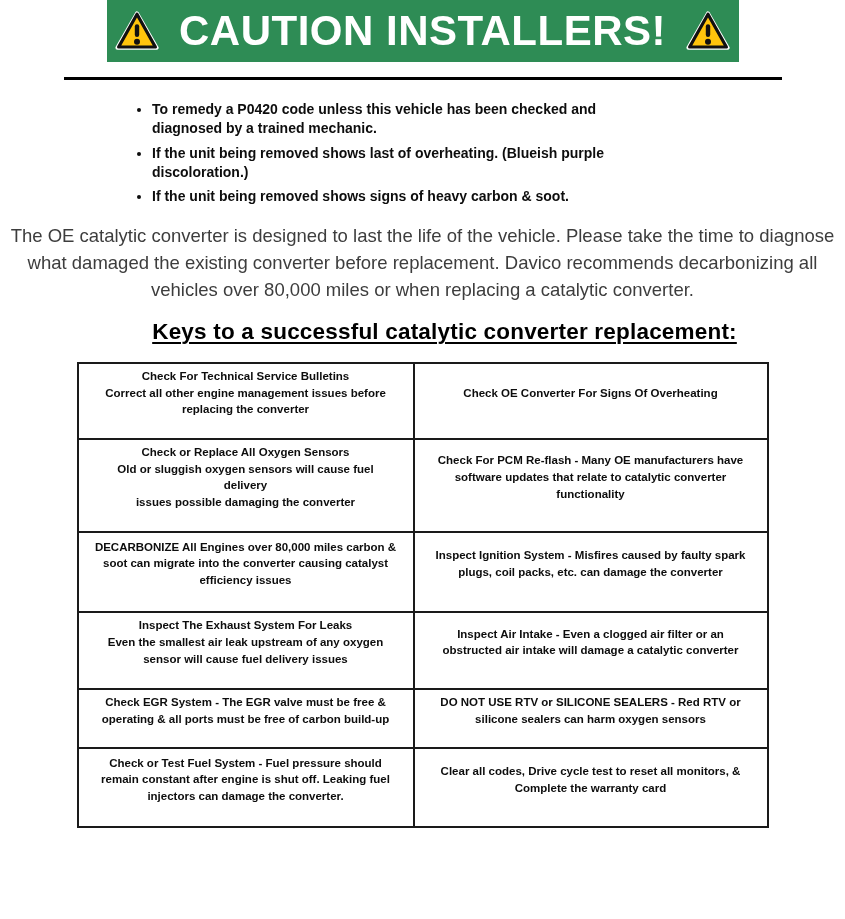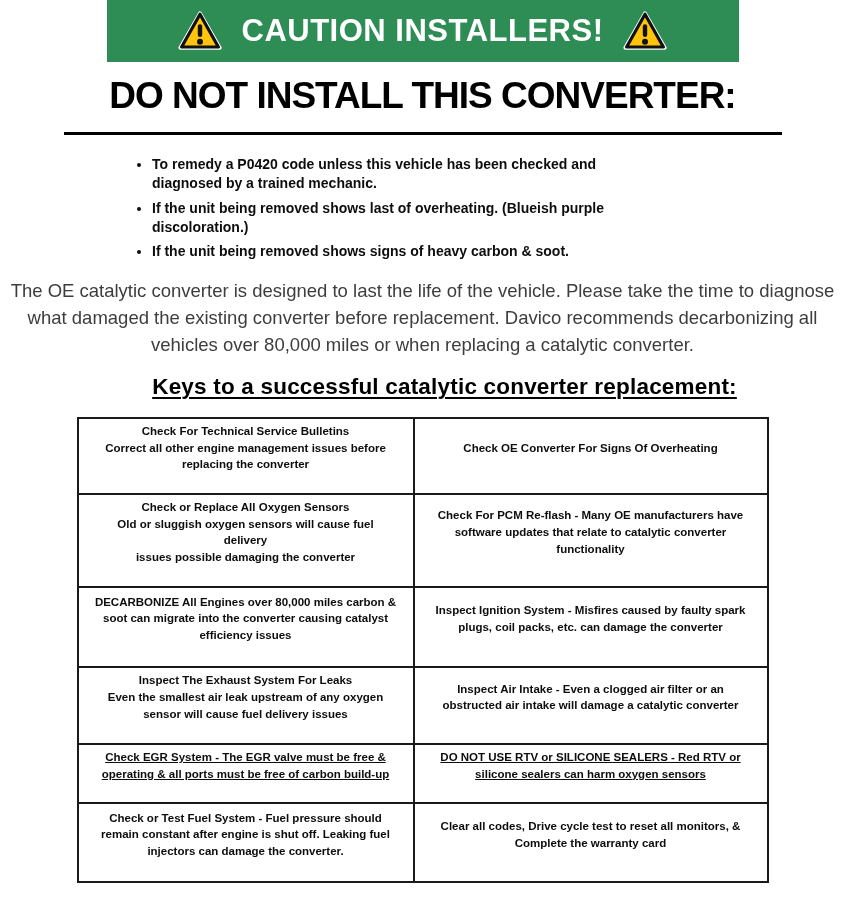--- a/index.html
+++ b/index.html
@@ -14,21 +14,21 @@
 
   
   .banner {
     width: 632px; height: 62px;
     margin: 0 auto;
     display: flex; align-items: center; justify-content: center;
     gap: 20px;
   }
   .banner-title {
     color: #ffffff;
-    font-size: 31px;
+    font-size: 42px;
     font-weight: bold;
     font-stretch: condensed;
     letter-spacing: 0.5px;
     white-space: nowrap;
   }
   .warn-icon { width: 44px; height: 40px; display: block; }
 
   
   .main-heading {
     margin-top: 13px;
@@ -106,21 +106,21 @@
     color: #0d0d0d;
     padding: 4px 16px 20px 16px;
     white-space: pre-line;
   }
   .keys-table col.left-col  { width: 336px; }
   .keys-table col.right-col { width: 354px; }
   .keys-table tr:nth-child(1) td { height: 56px; }
   .keys-table tr:nth-child(2) td { height: 80px; }
   .keys-table tr:nth-child(3) td { height: 80px; }
   .keys-table tr:nth-child(4) td { height: 77px; }
-  .keys-table tr:nth-child(5) td { height: 48px; text-decoration: underline; }
+  .keys-table tr:nth-child(5) td { height: 48px; }
   .keys-table tr:nth-child(6) td { height: 79px; }
 </style>
 </head>
 <body>
 
 <div class="page">
 
   <div class="banner" style="background-color: rgb(46, 140, 85);">
     <span>
       <svg class="warn-icon" viewBox="0 0 110 100" aria-hidden="true">
@@ -134,21 +134,20 @@
     <span>
       <svg class="warn-icon" viewBox="0 0 110 100" aria-hidden="true">
         <path d="M55 6 L104 92 L6 92 Z" fill="#ffc40c" stroke="#ffffff" stroke-width="10" stroke-linejoin="round"></path>
         <path d="M55 8 L101 90 L9 90 Z" fill="#ffc40c" stroke="#111111" stroke-width="8" stroke-linejoin="round"></path>
         <rect x="49.5" y="33" width="11" height="32" rx="5.5" fill="#111111"></rect>
         <circle cx="55" cy="77" r="7.5" fill="#111111"></circle>
       </svg>
     </span>
   </div>
 
-  <h1 class="main-heading">DO NOT INSTALL THIS CONVERTER:</h1>
 
   <hr class="divider">
 
   <ul class="warnings-list">
     <li>To remedy a P0420 code unless this vehicle has been checked and
 diagnosed by a trained mechanic.</li>
     <li>If the unit being removed shows last of overheating. (Blueish purple
 discoloration.)</li>
     <li>If the unit being removed shows signs of heavy carbon &amp; soot.</li>
   </ul>

